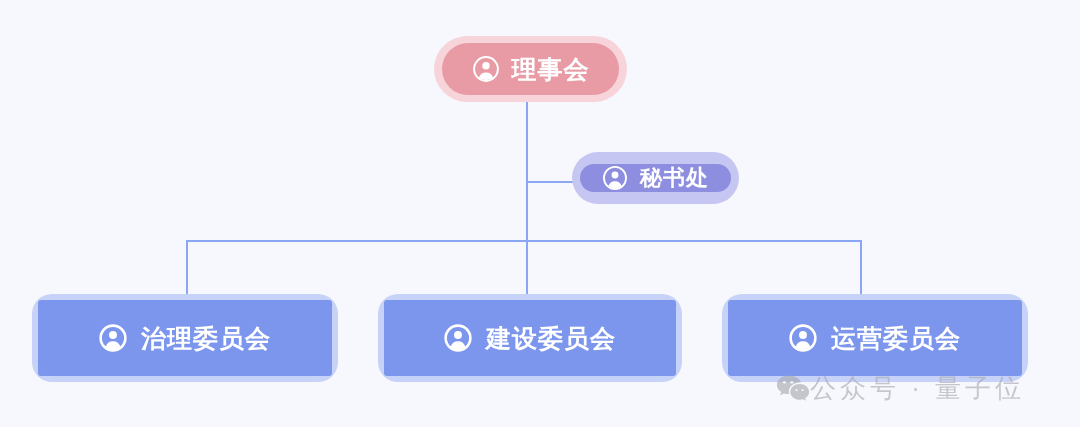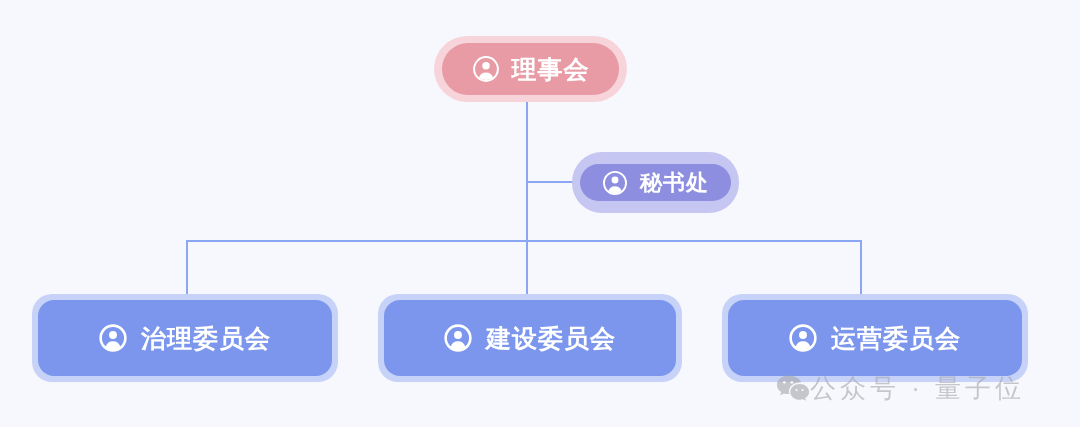--- a/index.html
+++ b/index.html
@@ -63,21 +63,21 @@
     font-size: 25px;
     font-weight: bold;
     letter-spacing: 1px;
   }
 
   
   .node-secretariat {
     left: 572px;
     top: 152px;
     width: 167px;
-    height: 61px;
+    height: 52px;
     background: #c6c6f2;
     border-radius: 30px;
     padding: 12px 8px;
   }
   .node-secretariat .node-inner {
     background: #8d8ee0;
     border-radius: 25px;
     font-size: 22px;
     font-weight: bold;
     letter-spacing: 1px;
@@ -86,21 +86,21 @@
   
   .node-committee {
     top: 294px;
     height: 88px;
     background: #c7d2f8;
     border-radius: 20px;
     padding: 6px;
   }
   .node-committee .node-inner {
     background: #7b96ec;
-    border-radius: 16px;
+    border-radius: 3px;
     font-size: 25px;
     font-weight: bold;
     letter-spacing: 1px;
     gap: 14px;
   }
   .committee-1 { left: 32px;  width: 306px; }
   .committee-2 { left: 378px; width: 304px; }
   .committee-3 { left: 722px; width: 306px; }
 
   

